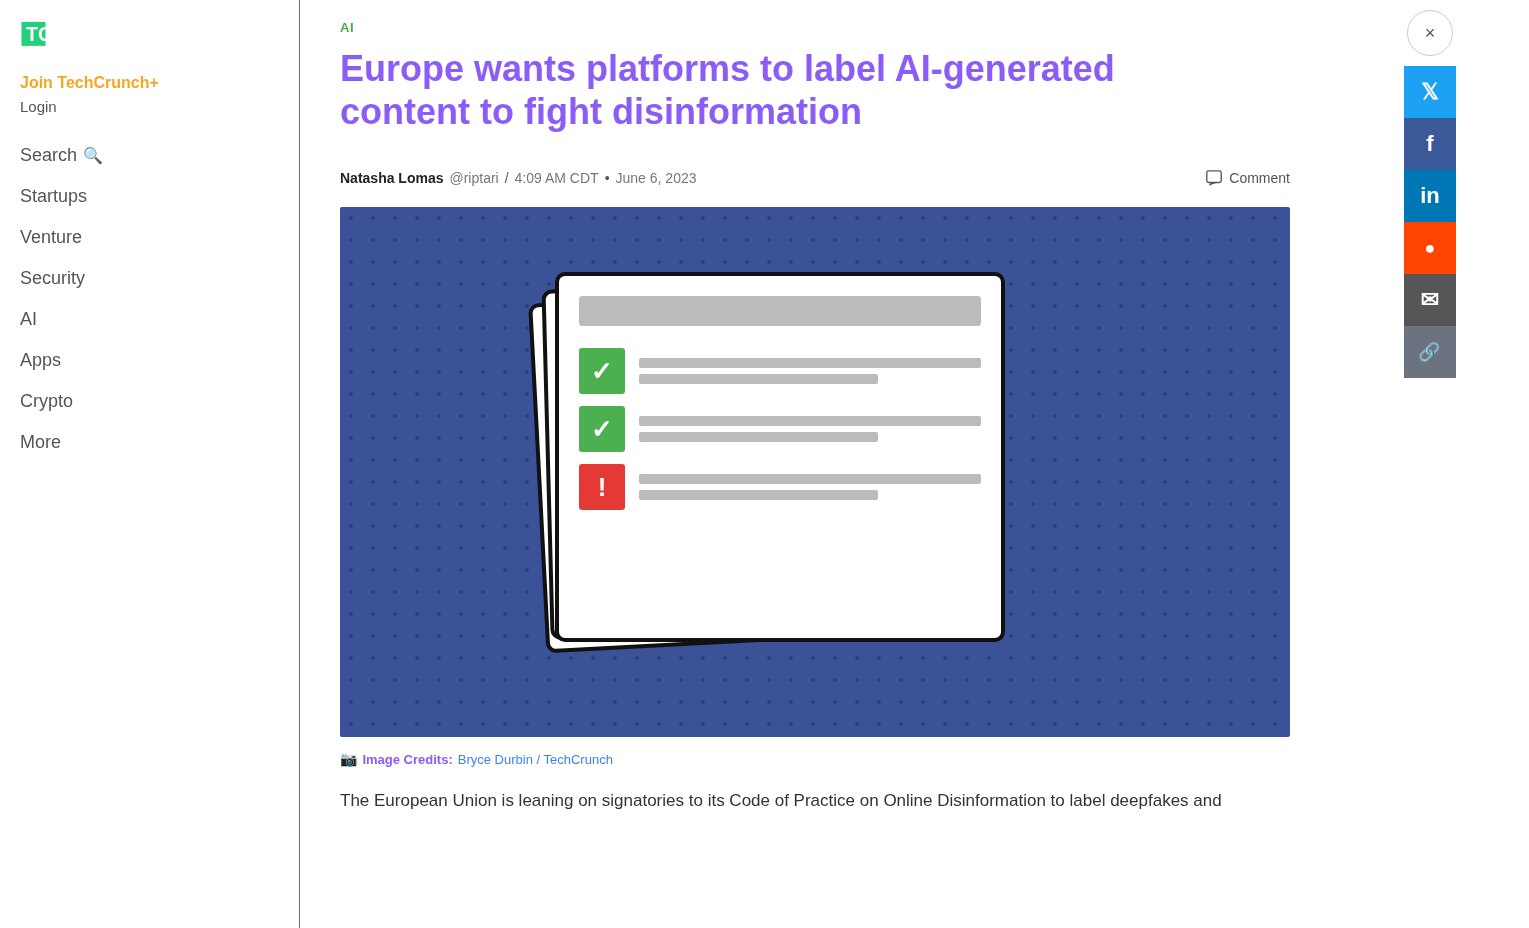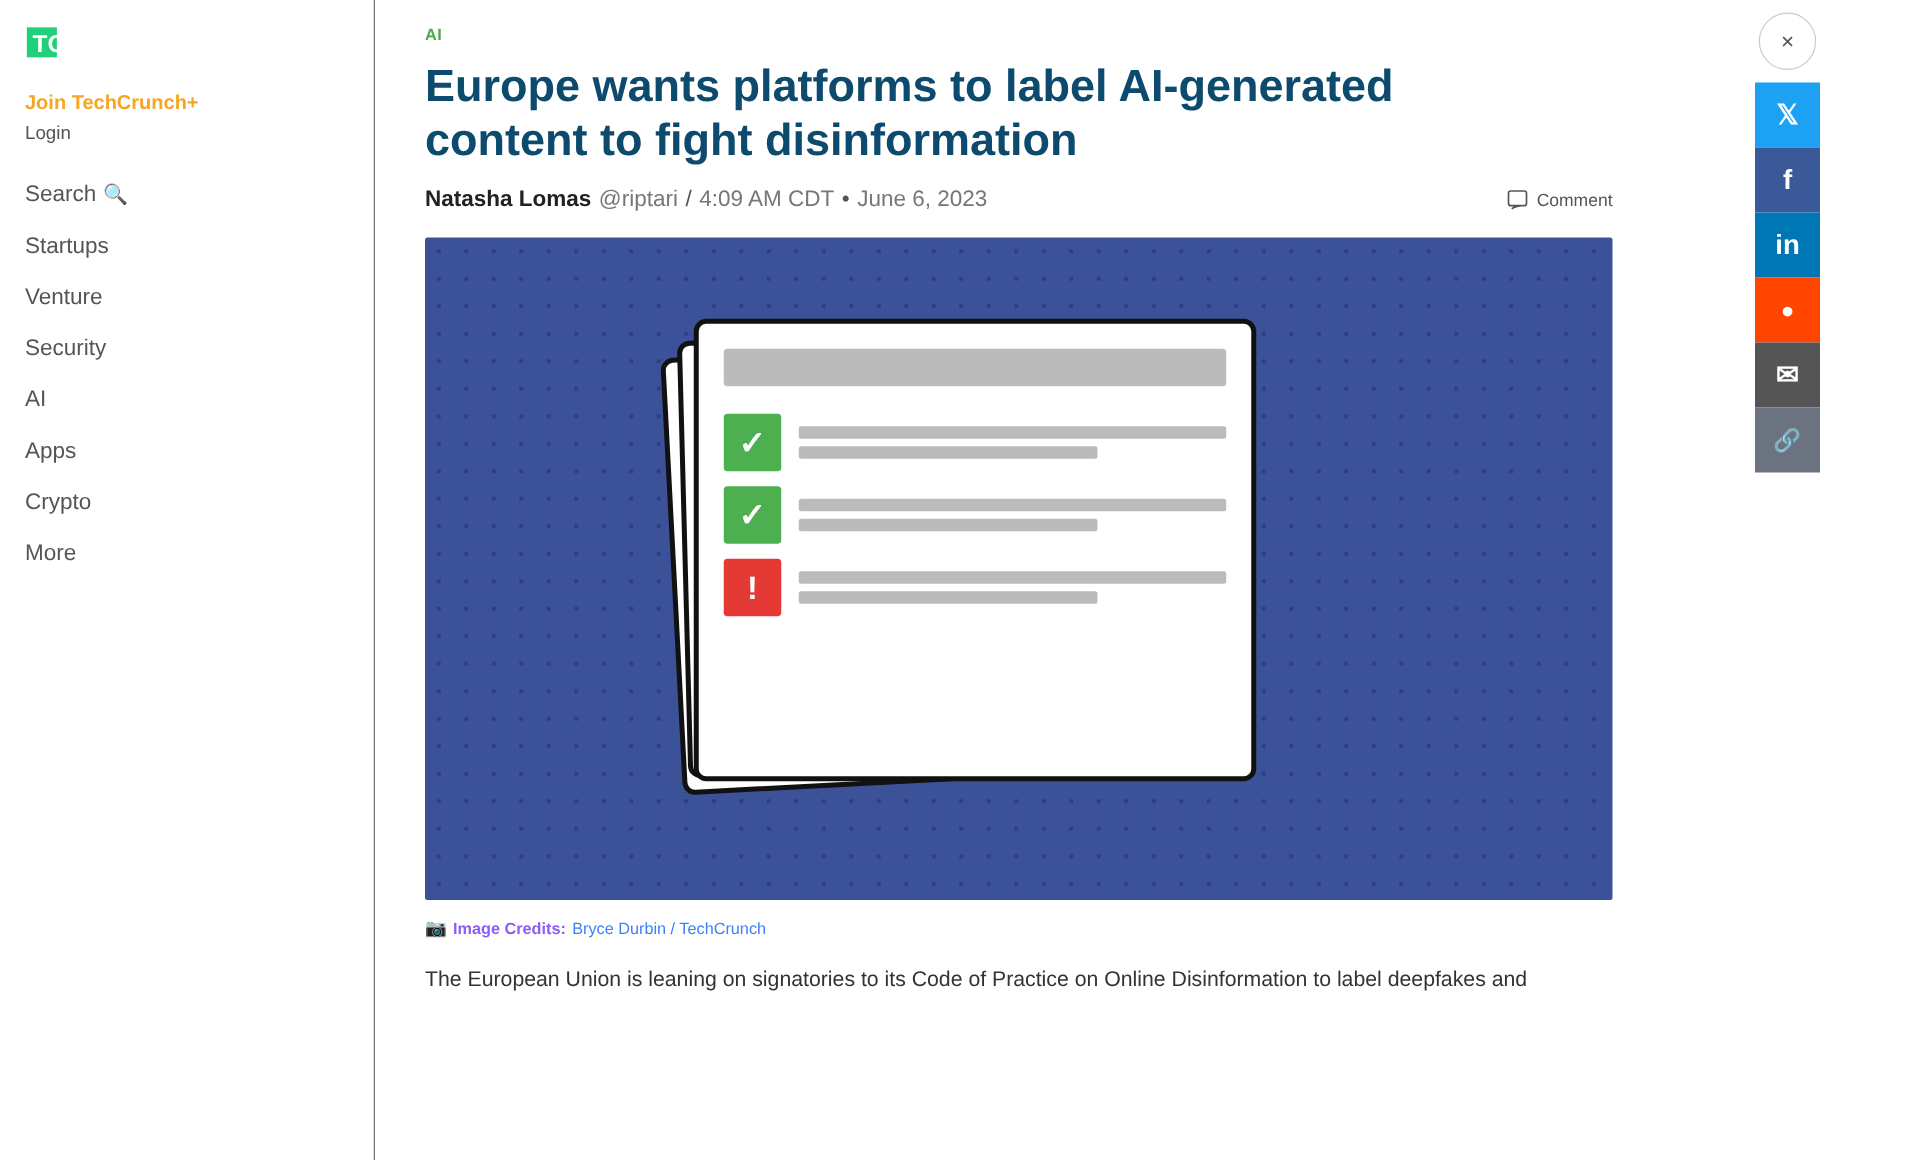--- a/index.html
+++ b/index.html
@@ -58,37 +58,37 @@
       color: #4aaa4a;
       font-size: 13px;
       font-weight: 600;
       margin-bottom: 12px;
       text-transform: uppercase;
       letter-spacing: 0.5px;
     }
     .article-title {
       font-size: 36px;
       font-weight: 800;
-      color: #0c4a6e;
+      color: #8b5cf6;
       line-height: 1.2;
-      margin-bottom: 16px;
+      margin-bottom: 36px;
       max-width: 900px;
     }
     .article-meta {
       display: flex;
       align-items: center;
       justify-content: space-between;
       margin-bottom: 20px;
       max-width: 950px;
     }
     .article-meta-left {
       display: flex;
       align-items: center;
       gap: 6px;
-      font-size: 18px;
+      font-size: 14px;
       color: #555;
     }
     .author-name {
       font-weight: 700;
       color: #222;
     }
     .author-handle {
       color: #777;
     }
     .article-date {

